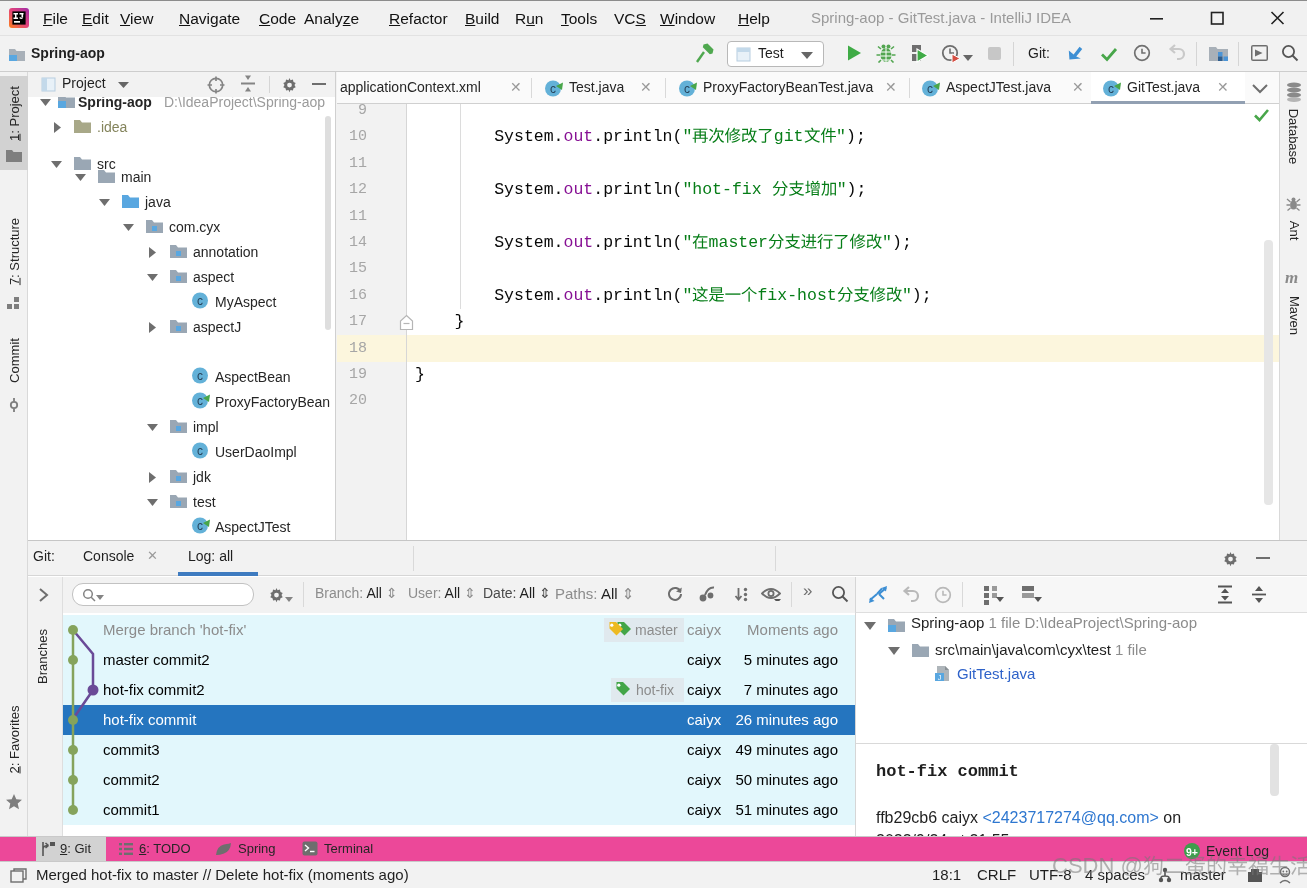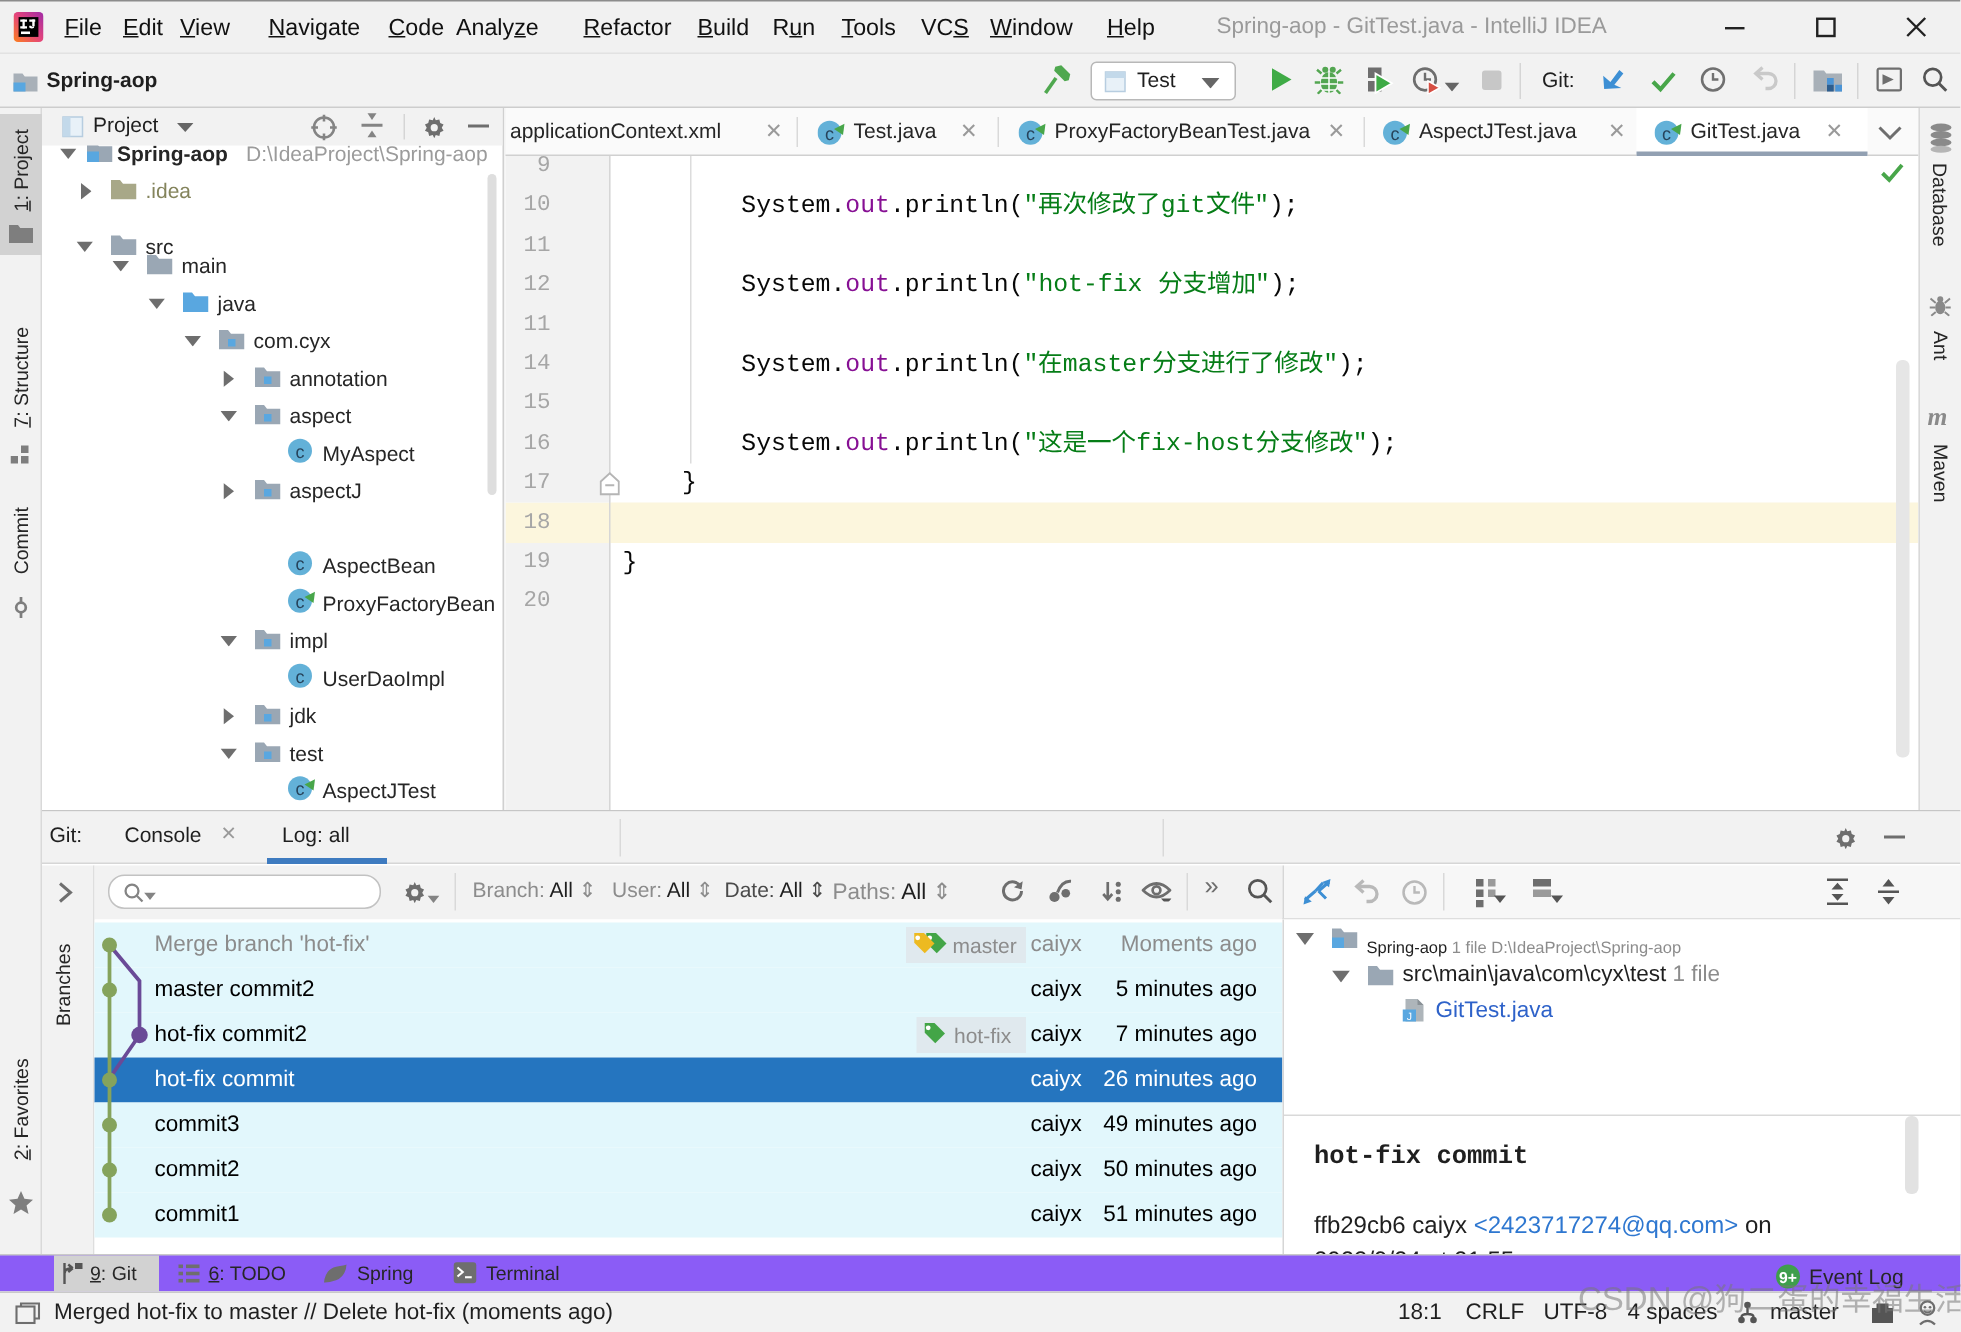--- a/index.html
+++ b/index.html
@@ -49,21 +49,21 @@
 #bothead { position:absolute; left:0; top:0; width:1279px; height:35px; background:#f2f2f2; border-bottom:1px solid #d6d6d6; font-size:14px; }
 #logtool { position:absolute; left:35px; top:36px; width:792px; height:36px; background:#f2f2f2; }
 #dettool { position:absolute; left:827px; top:36px; width:452px; height:36px; background:#f7f7f7; border-bottom:1px solid #dedede; border-left:1px solid #d6d6d6; }
 #branches { position:absolute; left:0; top:36px; width:35px; height:260px; background:#f2f2f2; border-right:1px solid #dedede; }
 #logrows { position:absolute; left:35px; top:72px; width:792px; height:224px; background:#fff; }
 .lrow { position:absolute; left:0; width:792px; height:30px; background:#e2f7fc; font-size:15px; }
 #details { position:absolute; left:827px; top:72px; width:452px; height:224px; background:#fff; border-left:1px solid #d6d6d6; }
 .gr { color:#8c8c8c; }
 
 
-#toolbtns { position:absolute; left:0; top:836px; width:1307px; height:25px; background:#8b5cf6; border-top:1px solid #c9c9c9; font-size:13px; color:#262626; }
+#toolbtns { position:absolute; left:0; top:836px; width:1307px; height:25px; background:#ec4899; border-top:1px solid #c9c9c9; font-size:13px; color:#262626; }
 #statusbar { position:absolute; left:0; top:861px; width:1307px; height:27px; background:#f2f2f2; border-top:1px solid #c9c9c9; font-size:15px; color:#1f1f1f; }
 #watermark { position:absolute; left:1052px; top:853px; font-size:22px; color:rgba(120,120,120,0.55); white-space:nowrap; z-index:50; }
 </style>
 </head>
 <body>
 <svg width="0" height="0" style="position:absolute">
 <defs>
 <path id="g0" d="M158 269V648H40V718H158V962H232V718H767V867C767 884 761 889 742 890C725 891 660 892 594 889C606 909 617 941 622 961C708 961 764 960 797 948C830 936 841 914 841 868V718H962V648H841V269H534V171H925V101H77V171H458V269ZM767 648H534V524H767ZM232 648V524H458V648ZM767 458H534V338H767ZM232 458V338H458V458Z"></path>
 <path id="g1" d="M57 163C125 201 210 261 250 302L298 241C256 200 170 145 102 109ZM42 807 111 859C173 769 249 653 308 551L250 501C185 610 100 734 42 807ZM454 40C422 200 366 356 289 454C309 463 346 484 361 496C401 439 437 366 468 284H837C818 353 787 429 763 477C781 485 811 500 827 509C862 440 906 334 932 236L877 206L862 210H493C509 160 523 108 534 55ZM569 333V395C569 538 547 756 240 906C259 919 285 946 297 964C494 865 581 737 620 615C676 775 766 892 911 953C921 933 944 902 961 887C787 824 692 670 647 469C648 443 649 419 649 396V333Z"></path>
 <path id="g2" d="M698 494C644 546 543 593 454 620C468 632 486 650 496 665C591 633 694 581 755 518ZM794 593C726 664 594 721 467 750C482 764 497 785 506 800C641 763 774 701 850 617ZM887 701C798 804 614 868 413 897C428 913 444 939 452 957C664 920 852 848 952 729ZM306 319V802H370V319ZM553 212H832C798 267 749 314 692 352C630 310 584 261 553 212ZM565 39C523 147 451 251 370 318C387 328 415 350 428 362C458 334 488 301 517 264C545 306 584 348 633 386C554 428 462 456 371 473C384 487 400 514 407 530C507 509 605 476 690 426C756 468 836 502 930 524C939 507 958 478 972 464C887 448 813 421 750 388C827 332 890 260 928 168L885 146L871 149H590C607 119 621 88 634 57ZM235 46C187 201 107 354 20 454C33 473 53 513 59 531C92 492 123 448 153 399V960H224V266C255 202 282 133 304 65Z"></path>
@@ -718,21 +718,21 @@
 
   </div>
   <div id="details">
     <svg class="abs" style="left:8px;top:9px" width="12" height="8">
         <path d="M0 0 h12 L6 8z" fill="#6e6e6e"></path>
       </svg>
     <svg class="abs" style="left:32px;top:4px" width="17" height="15">
         <path d="M0 2 h6 l2 2.5 H17 v10.5 H0z" fill="#9aa7b4"></path>
         <rect x="0" y="8" width="8" height="7" fill="#59a7e0"></rect>
       </svg>
-    <div class="abs" style="left:55px;top:13px;font-size:11px;color:#1f1f1f">Spring-aop <span class="gr">1 file</span> <span class="gr">D:\IdeaProject\Spring-aop</span></div>
+    <div class="abs" style="left:55px;top:1px;font-size:15px;color:#1f1f1f">Spring-aop <span class="gr">1 file</span> <span class="gr">D:\IdeaProject\Spring-aop</span></div>
     <svg class="abs" style="left:32px;top:34px" width="12" height="8">
         <path d="M0 0 h12 L6 8z" fill="#6e6e6e"></path>
       </svg>
     <svg class="abs" style="left:56px;top:29px" width="17" height="15">
         <path d="M0 2 h6 l2 2.5 H17 v10.5 H0z" fill="#9aa7b4"></path>
       </svg>
     <div class="abs" style="left:79px;top:28px;font-size:15px;color:#1f1f1f">src\main\java\com\cyx\test <span class="gr">1 file</span></div>
     <svg class="abs" style="left:79px;top:52px" width="16" height="17" viewBox="0 0 16 17">
         <path d="M2 1 h8 l4 4 v11 H2z" fill="#aeb5ba"></path>
         <path d="M10 1 l4 4 h-4z" fill="#8a9196"></path>

